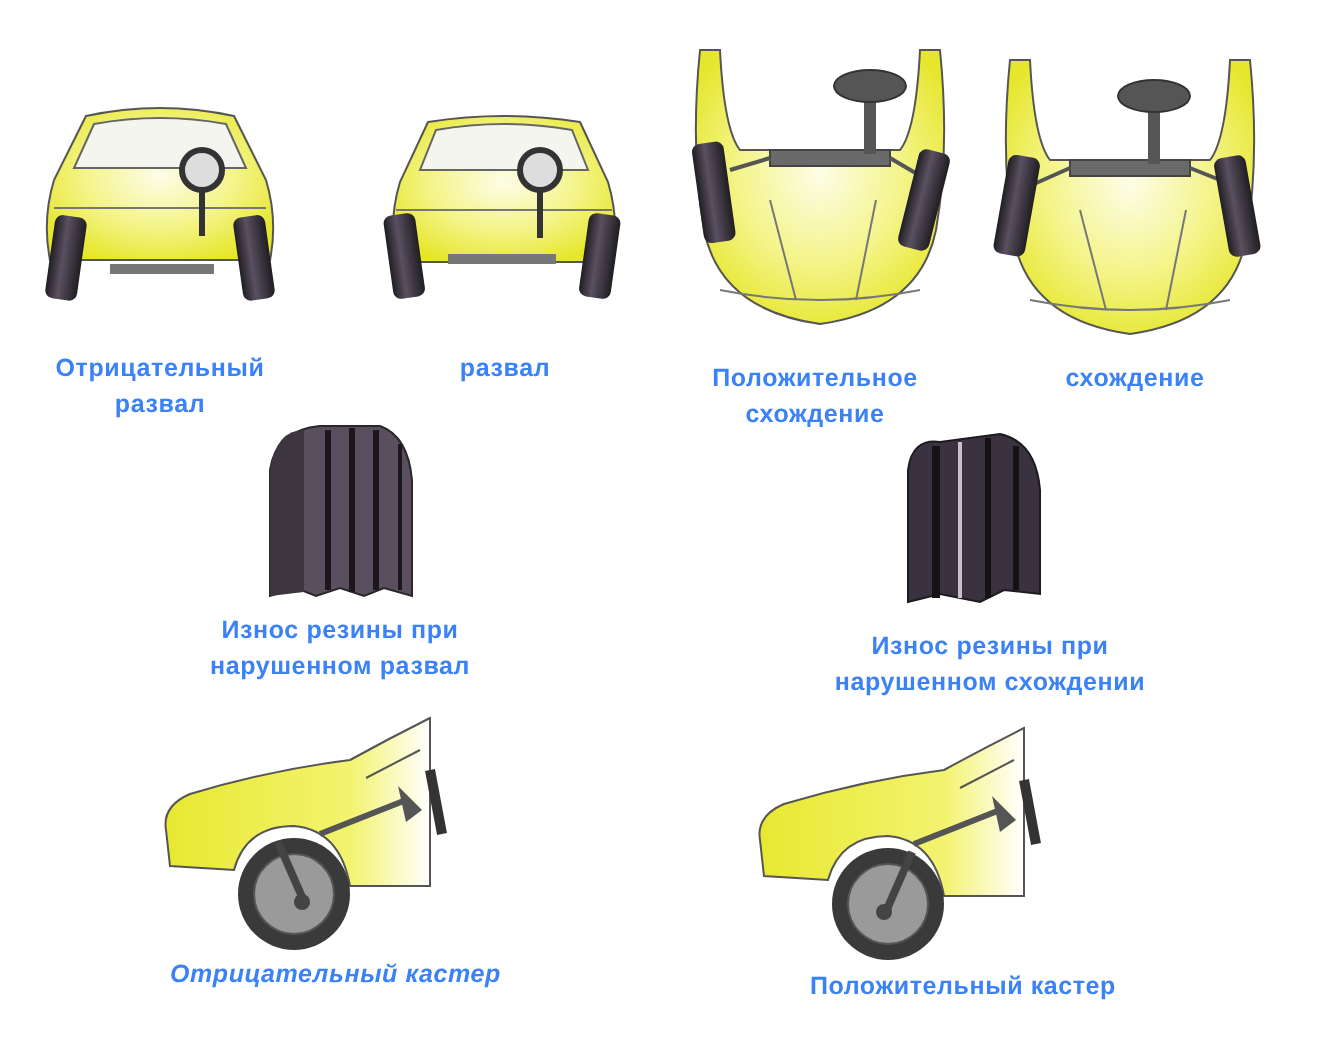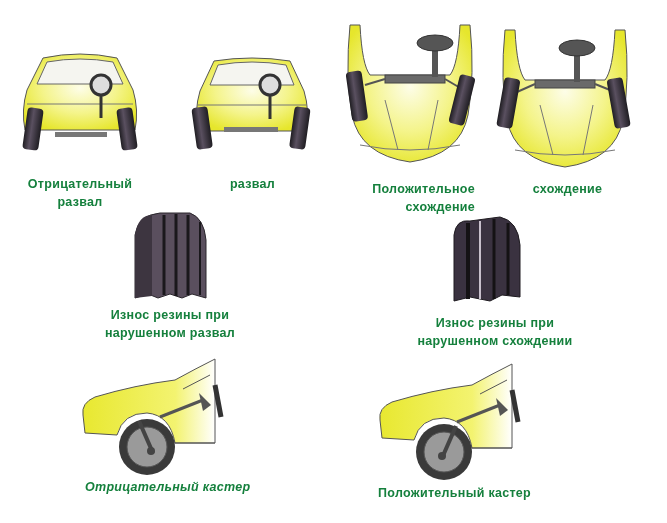--- a/index.html
+++ b/index.html
@@ -1,20 +1,20 @@
 <!DOCTYPE html>
 <html><head>
 <meta charset="utf-8">
 <style>
   html, body { margin:0; padding:0; background:#ffffff; }
   body { width:667px; height:523px; position:relative; overflow:hidden;
          font-family:"Liberation Sans", sans-serif; }
   .fig { position:absolute; }
   .cap { position:absolute; text-align:center; font-weight:bold; font-size:12.5px;
-         color:#15803d; line-height:18px; font-family:"Liberation Sans", sans-serif;
+         color:#3b82f6; line-height:18px; font-family:"Liberation Sans", sans-serif;
          letter-spacing:0.3px; }
   svg { position:absolute; overflow:visible; }
 </style>
 </head>
 <body>
 
 <svg width="0" height="0" style="position:absolute">
   <defs>
     <radialGradient id="yel" cx="50%" cy="45%" r="60%">
       <stop offset="0%" stop-color="#fdfde8"></stop>
@@ -87,21 +87,21 @@
     <rect x="92" y="28" width="6" height="34" fill="#555"></rect>
     <ellipse cx="95" cy="28" rx="18" ry="8" fill="#555" stroke="#333"></ellipse>
     <g transform="rotate(-8 18 82)">
         <rect x="9" y="56" width="16" height="50" rx="4" fill="url(#tireG)"></rect>
       </g>
     <g transform="rotate(14 122 85)">
         <rect x="114" y="60" width="16" height="50" rx="4" fill="url(#tireG)"></rect>
       </g>
   </svg>
 </div>
-<div class="cap" style="left:340px;top:180px;width:135px;text-align:right;">
+<div class="cap" style="left:340px;top:180px;width:135px;">
   <div>Положительное</div>
   <div>схождение</div>
 </div>
 
 <div class="fig" style="left:495px;top:20px;width:140px;height:150px;">
   <svg width="140" height="150">
     <path d="M10 10 Q5 60 12 100 Q20 140 70 147 Q120 140 128 100 Q135 60 130 10 L120 10 Q118 50 110 60 L30 60 Q22 50 20 10 Z" fill="url(#yel)" stroke="#555" stroke-width="1"></path>
     <path d="M20 130 Q70 140 120 130" fill="none" stroke="#777"></path>
     <line x1="45" y1="85" x2="58" y2="135" stroke="#777"></line>
     <line x1="98" y1="85" x2="88" y2="135" stroke="#777"></line>
@@ -176,15 +176,15 @@
     <line x1="108" y1="34" x2="135" y2="20" stroke="#555"></line>
     <line x1="85" y1="62" x2="128" y2="45" stroke="#555" stroke-width="3"></line>
     <path d="M124 38 L136 50 L128 56 Z" fill="#555"></path>
     <line x1="140" y1="30" x2="146" y2="62" stroke="#333" stroke-width="5"></line>
     <circle cx="72" cy="92" r="28" fill="#3a3a3a"></circle>
     <circle cx="72" cy="92" r="20" fill="#9a9a9a" stroke="#555"></circle>
     <line x1="84" y1="66" x2="70" y2="98" stroke="#444" stroke-width="4"></line>
     <circle cx="70" cy="96" r="4" fill="#444"></circle>
   </svg>
 </div>
-<div class="cap" style="left:378px;top:484px;width:180px;text-align:left;">
+<div class="cap" style="left:378px;top:484px;width:180px;text-align:right;">
   <div>Положительный кастер</div>
 </div>
 
 </body></html>

